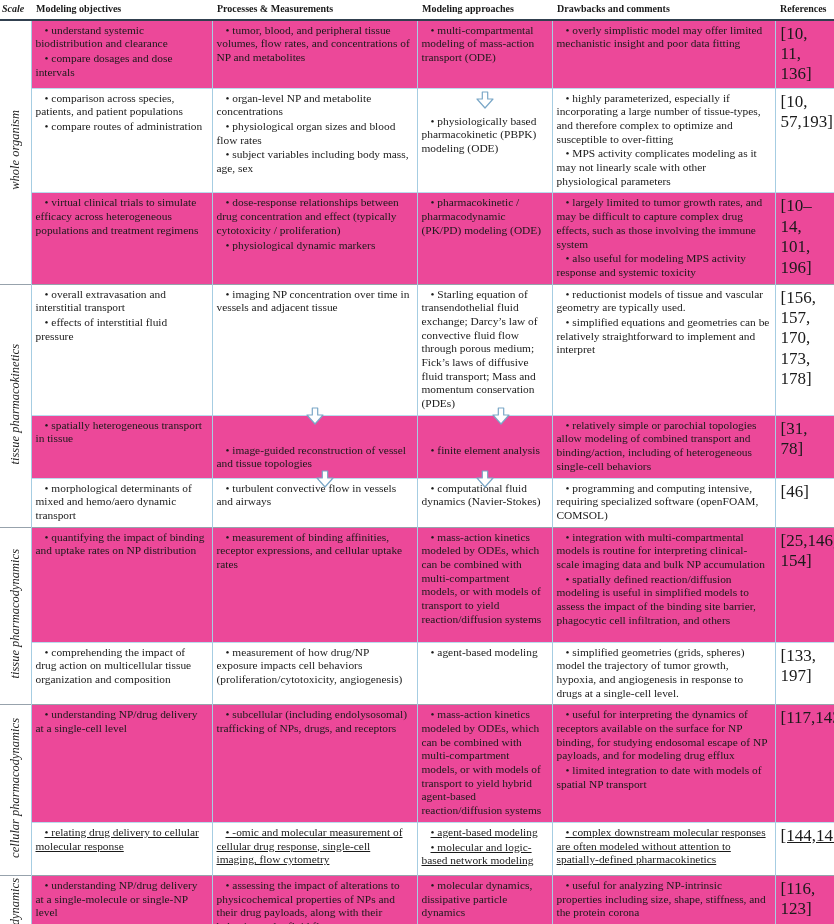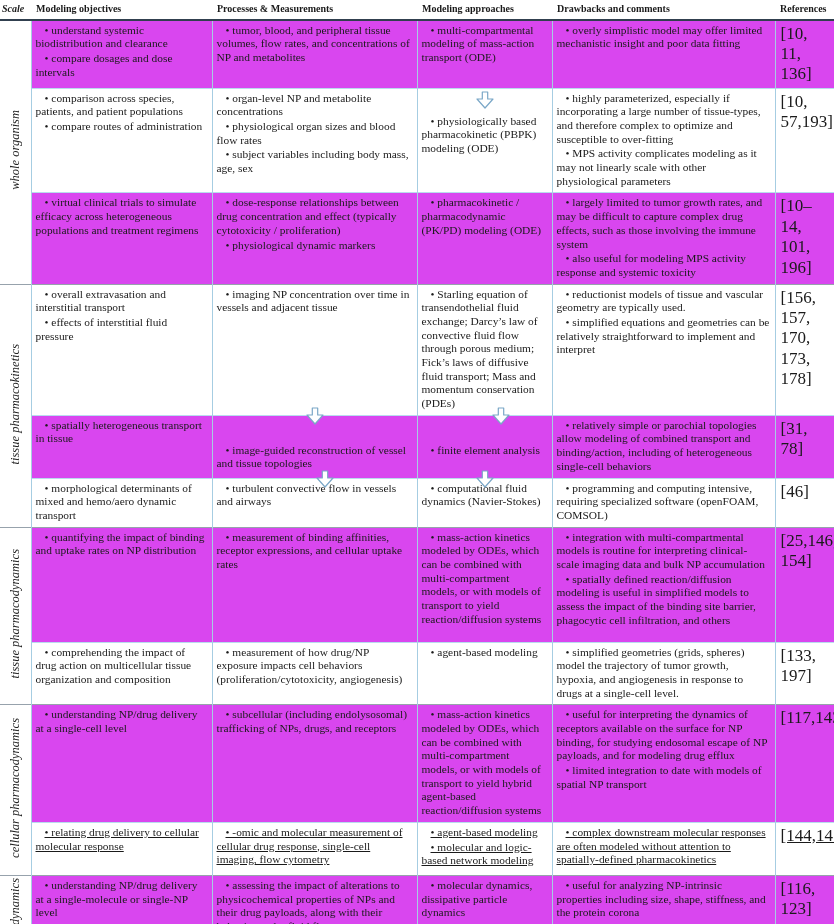--- a/index.html
+++ b/index.html
@@ -14,21 +14,21 @@
   col.c-appr{width:135px;}
   col.c-draw{width:223px;}
   col.c-ref{width:59px;}
 
   thead th{font-size:10px;font-weight:bold;text-align:left;vertical-align:top;
     padding:3px 4px 4px 5px;border-bottom:2px solid #31404f;background:#fff;line-height:1.15;}
   thead th.scale-h{font-style:italic;padding-left:2px;}
 
   td{vertical-align:top;font-size:11.4px;line-height:1.2;padding:3px 5px 3px 4px;
     position:relative;box-sizing:border-box;}
-  tr.shaded td{background:#d946ef;}
+  tr.shaded td{background:#ec4899;}
   tr.shaded td.scale-cell, td.scale-cell{background:#ffffff;}
 
   td.cell{border-left:1px solid #a6cde2;}
   tr.group-start td{border-top:1.3px solid #97a2ac;}
   tr:not(.group-start) td{border-top:1px solid #b9dcee;}
 
   td.scale-cell{text-align:center;vertical-align:middle;padding:2px 0;overflow:hidden;}
   .vertical{writing-mode:vertical-rl;transform:rotate(180deg);display:inline-block;
     font-style:italic;font-size:12.5px;color:#222;max-height:100%;line-height:1.05;}
 

